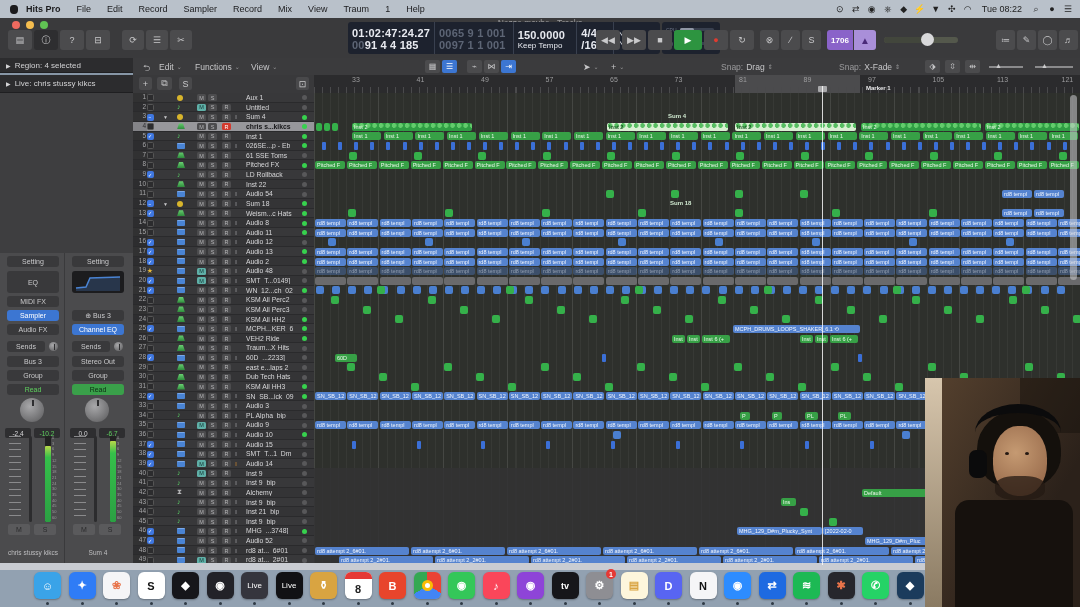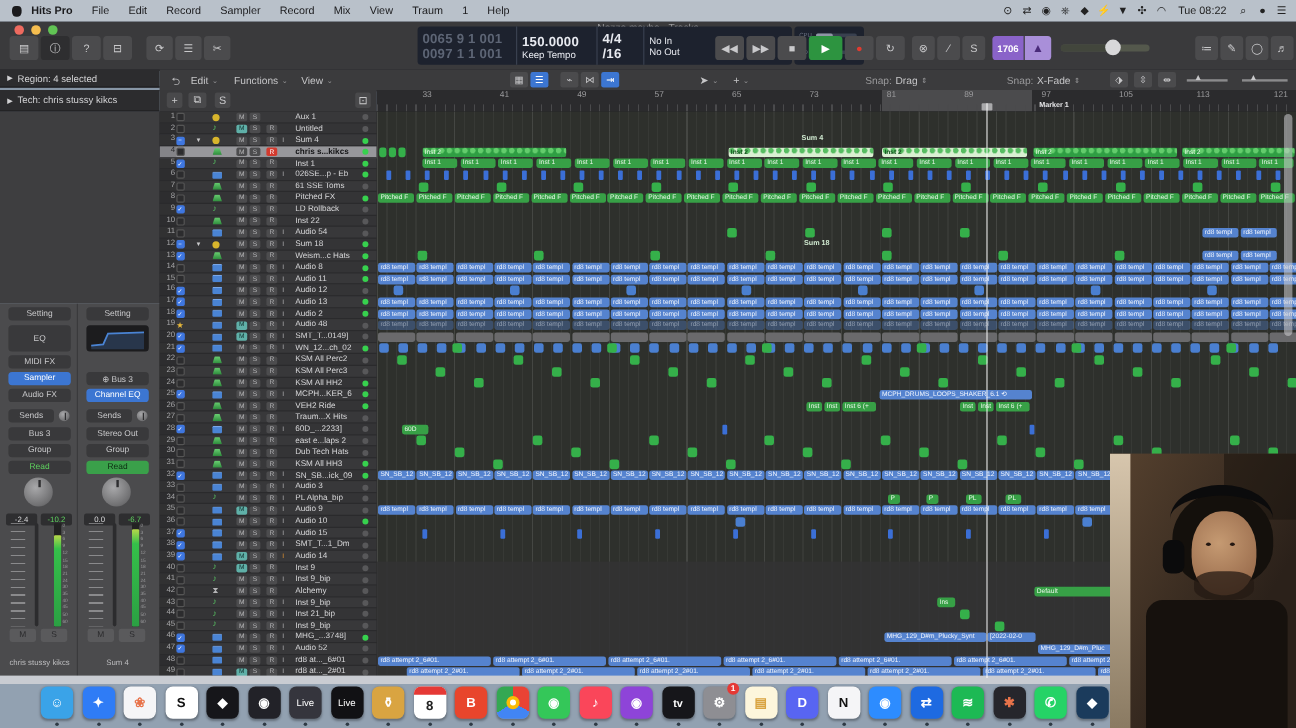--- a/index.html
+++ b/index.html
@@ -146,20 +146,24 @@
 
   <div id="topbar" class="abs"></div>
   <div id="titlebar" class="abs">
     <span>Nozzo maybe - Tracks</span>
   </div>
   <div class="abs tl" style="left:12px;background:#ee6a5f"></div>
   <div class="abs tl" style="left:26px;background:#f5bd4f"></div>
   <div class="abs tl" style="left:40px;background:#61c454"></div>
 
   <div id="lcd" class="abs">
+    <div class="lcd-col" style="width:82px">
+      <div class="lcd-big">01:02:47:24.27</div>
+      <div class="lcd-big"><span class="lcd-dim">00</span><span>91 4 4 185</span></div>
+    </div>
     <div class="lcd-col" style="width:74px">
       <div class="lcd-big lcd-dim">0065 9 1 001</div>
       <div class="lcd-big lcd-dim">0097 1 1 001</div>
     </div>
     <div class="lcd-col" style="width:58px">
       <div class="lcd-big">150.0000</div>
       <div class="lcd-small">Keep Tempo</div>
     </div>
     <div class="lcd-col" style="width:30px">
       <div class="lcd-big">4/4</div>
@@ -242,21 +246,21 @@
       <div class="b2btn" style="position: absolute; left: 351px; top: 2px; width: 15px;">⋈</div>
       <div class="b2btn on" style="position: absolute; left: 368px; top: 2px; width: 15px;">⇥</div>
     </div>
 
   <div class="abs lhead" style="top:58px">
     <span style="font-size:6px">▶</span>
       <span>Region: 4 selected</span>
   </div>
   <div class="abs lhead" style="top:75px;height:18px">
     <span style="font-size:6px">▶</span>
-      <span>Tech: chris stussy kikcs</span>
+      <span>Live: chris stussy kikcs</span>
   </div>
 
   <div id="thead" class="abs">
       <div class="abs thbtn" style="left: 6px; width: 13px;">+</div>
       <div class="abs thbtn" style="left: 24px; width: 15px;">⧉</div>
       <div class="abs thbtn" style="left: 46px; width: 13px;">S</div>
       <div class="abs thbtn" style="left: 163px; width: 13px;">⊡</div>
     </div>
 
   <div id="ruler" class="abs">

